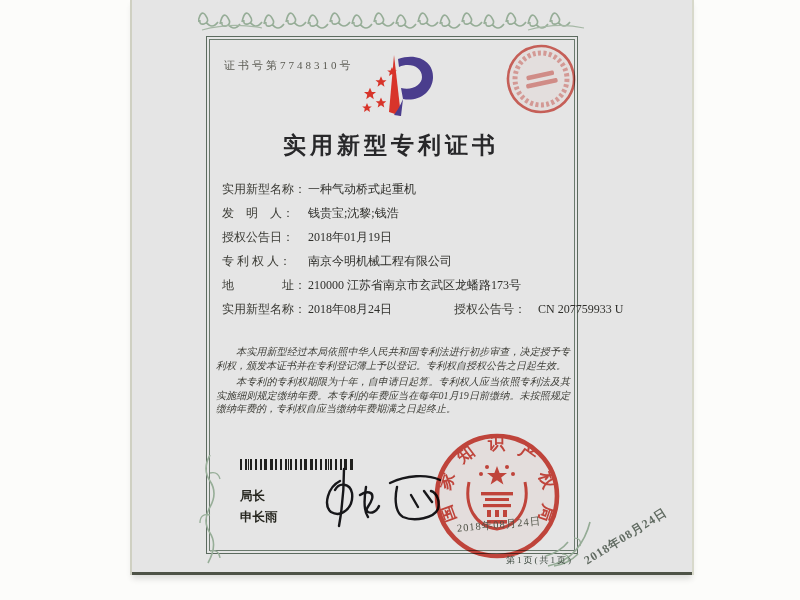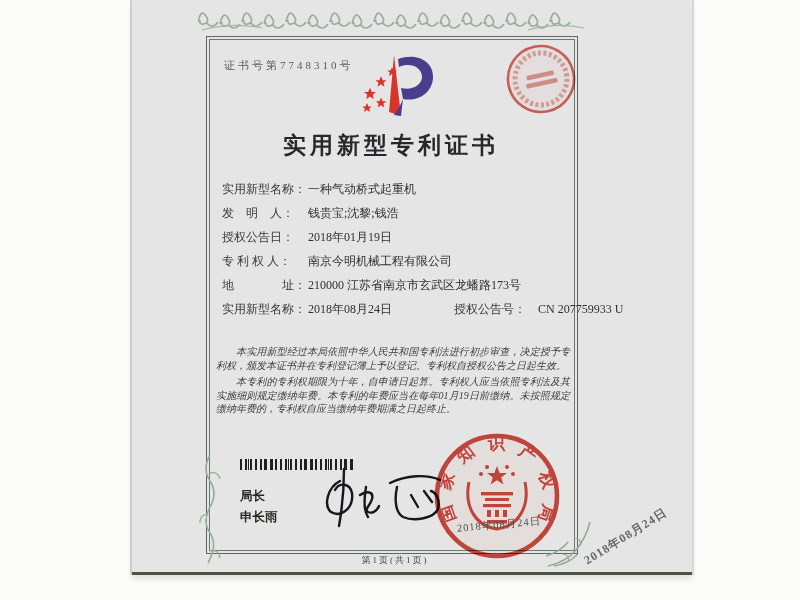--- a/index.html
+++ b/index.html
@@ -46,21 +46,21 @@
 
   .official{position:absolute;left:108px;top:486px;font-size:12.5px;line-height:21px;color:#26261f;font-weight:600;}
   .signature{position:absolute;left:178px;top:465px;width:148px;height:66px;}
 
   .big-seal{position:absolute;left:299px;top:430px;width:132px;height:132px;opacity:.88;mix-blend-mode:multiply;}
   .seal-date{
     position:absolute;left:300px;top:518px;width:134px;text-align:center;
     font-size:10.5px;color:#4d5044;transform:rotate(-5deg);letter-spacing:1px;
   }
 
-  .footer{position:absolute;left:78px;top:554px;width:370px;text-align:center;font-size:9px;letter-spacing:2px;color:#3e4a40;}
+  .footer{position:absolute;left:71px;top:554px;width:370px;text-align:right;font-size:9px;letter-spacing:2px;color:#3e4a40;}
 
   .agency-seal{position:absolute;left:372px;top:42px;width:74px;height:74px;opacity:.8;mix-blend-mode:multiply;transform:rotate(-12deg);}
 
   .corner-date{
     position:absolute;left:458px;top:552px;font-size:12px;color:#49554a;letter-spacing:1px;
     transform:rotate(-32deg);transform-origin:0 100%;white-space:nowrap;font-weight:600;opacity:.85;
   }
 
   .orn{position:absolute;color:#9ab09b;}
   .orn-top{left:66px;top:0px;width:390px;height:36px;}

